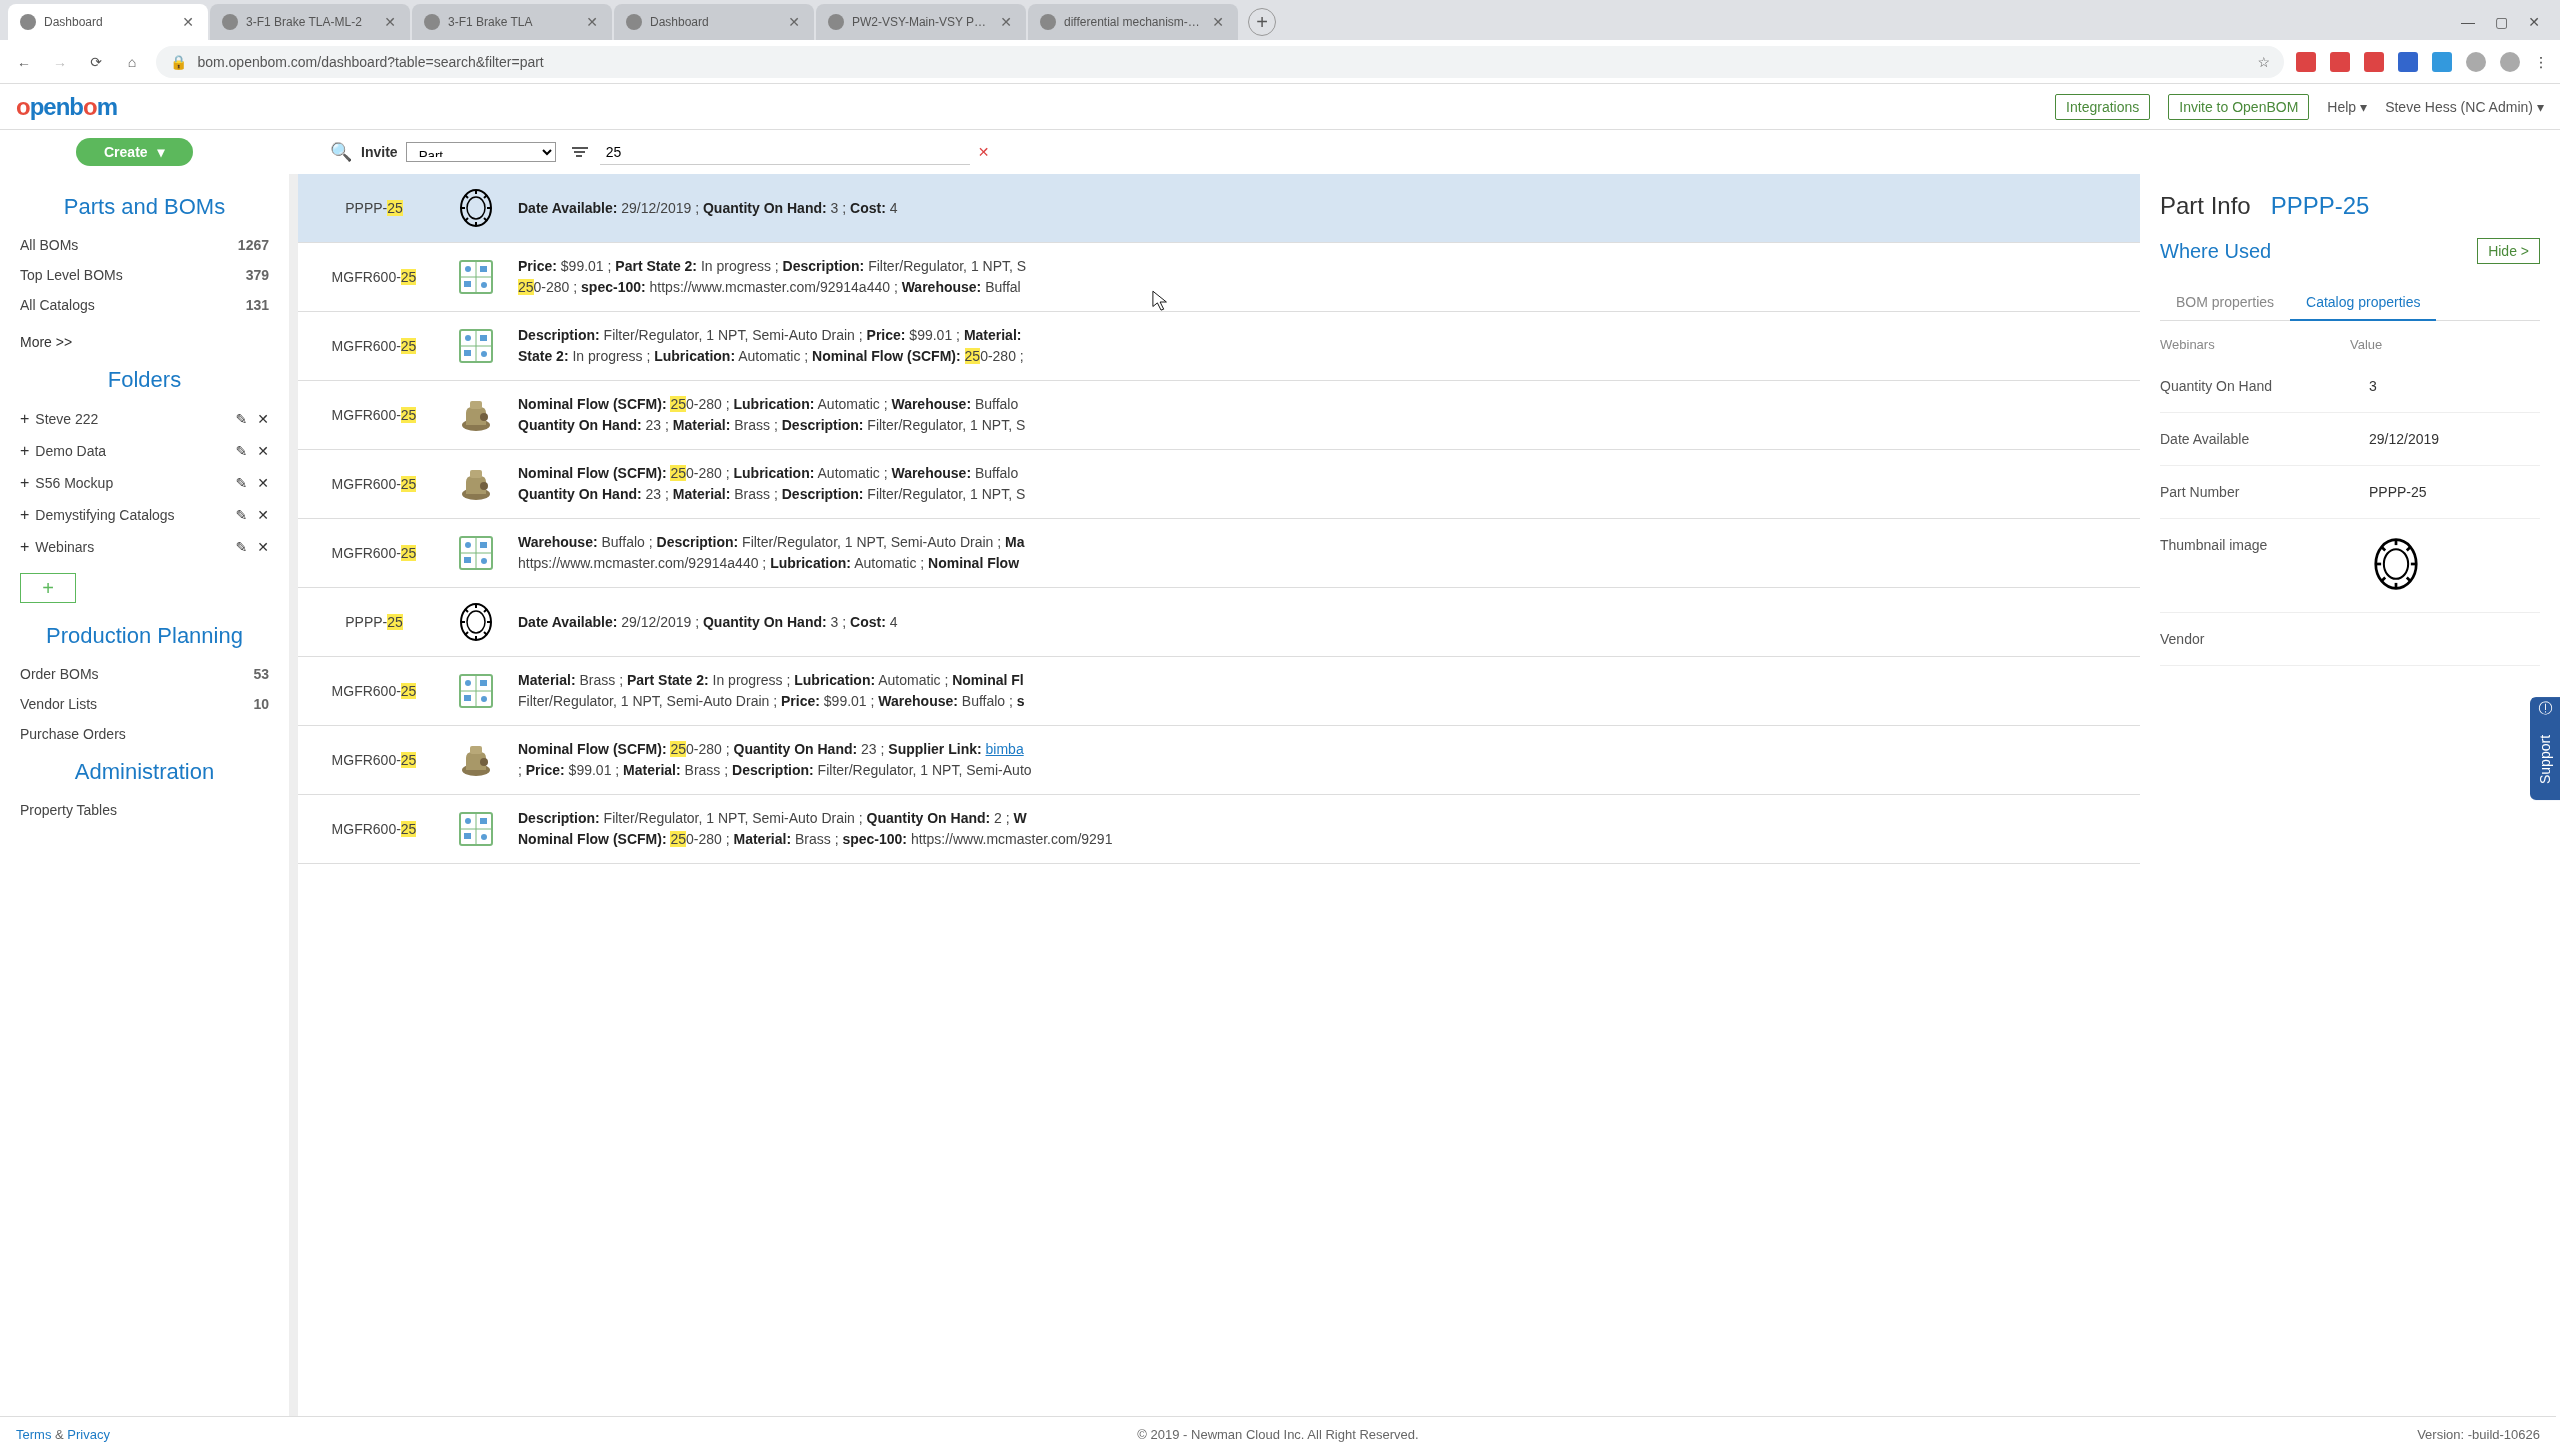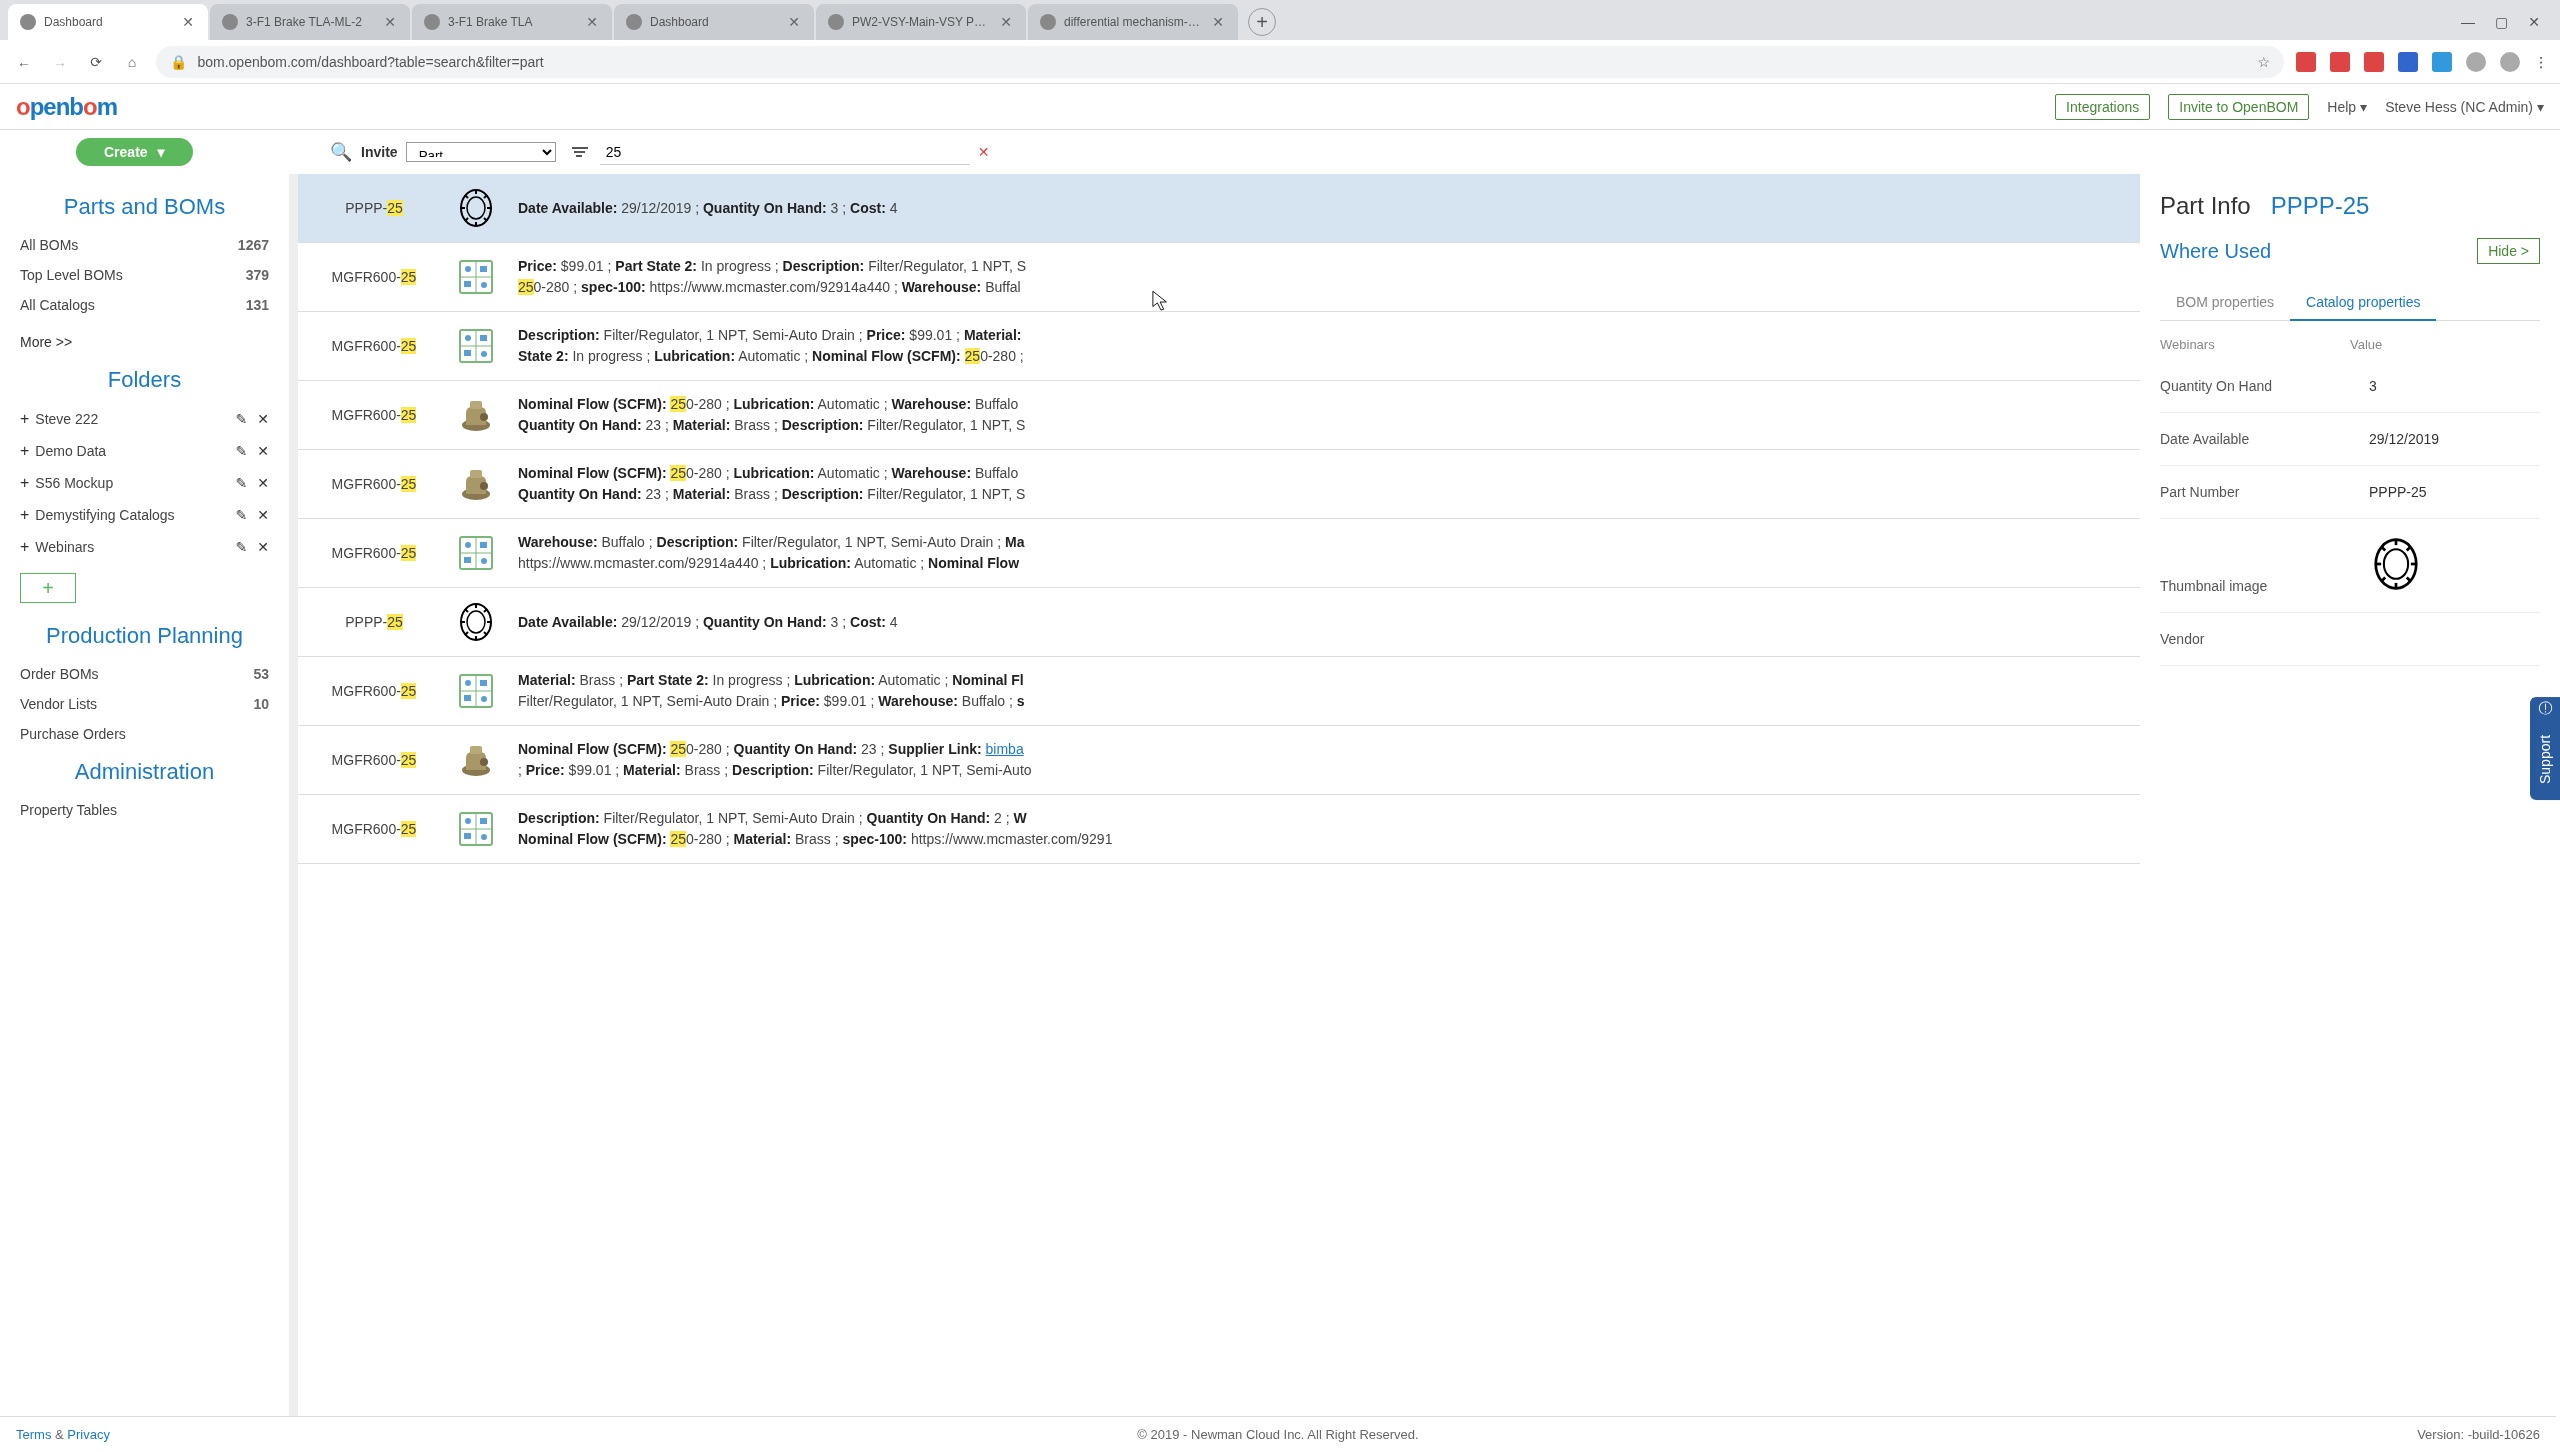--- a/index.html
+++ b/index.html
@@ -77,21 +77,21 @@
 .info-title .pn{font-size:24px;color:#1b7ac5}
 .where-used{display:flex;align-items:center;margin-bottom:20px}
 .where-used h3{font-size:20px;color:#1b7ac5;font-weight:normal}
 .hide-btn{margin-left:auto;border:1px solid #4a8a3a;color:#4a8a3a;padding:4px 10px;cursor:pointer}
 .prop-tabs{display:flex;border-bottom:1px solid #ddd;margin-bottom:8px}
 .prop-tab{padding:10px 16px;color:#888;cursor:pointer;position:relative}
 .prop-tab.active{color:#1b7ac5}
 .prop-tab.active::after{content:"";position:absolute;left:0;right:0;bottom:-1px;height:2px;background:#1b7ac5}
 .prop-header{display:flex;padding:8px 0;color:#888;font-size:13px}
 .prop-header .col1{width:50%}
-.prop-row{display:flex;padding:18px 0;border-bottom:1px solid #eee;align-items:flex-end}
+.prop-row{display:flex;padding:18px 0;border-bottom:1px solid #eee;align-items:flex-start}
 .prop-row .col1{width:55%;color:#555}
 .prop-row .col2{color:#333}
 .prop-thumb svg{width:54px;height:54px}
 
 
 .support-tab{position:fixed;right:0;top:48%;background:#2a5a9e;color:#fff;padding:16px 6px;writing-mode:vertical-rl;transform:rotate(180deg);border-radius:0 6px 6px 0;cursor:pointer;display:flex;align-items:center;gap:8px;font-size:14px}
 
 
 .footer{position:fixed;bottom:0;left:0;right:4px;height:36px;background:#fff;border-top:1px solid #ddd;display:flex;align-items:center;padding:0 16px;font-size:13px;color:#666}
 .footer a{color:#1b7ac5}

